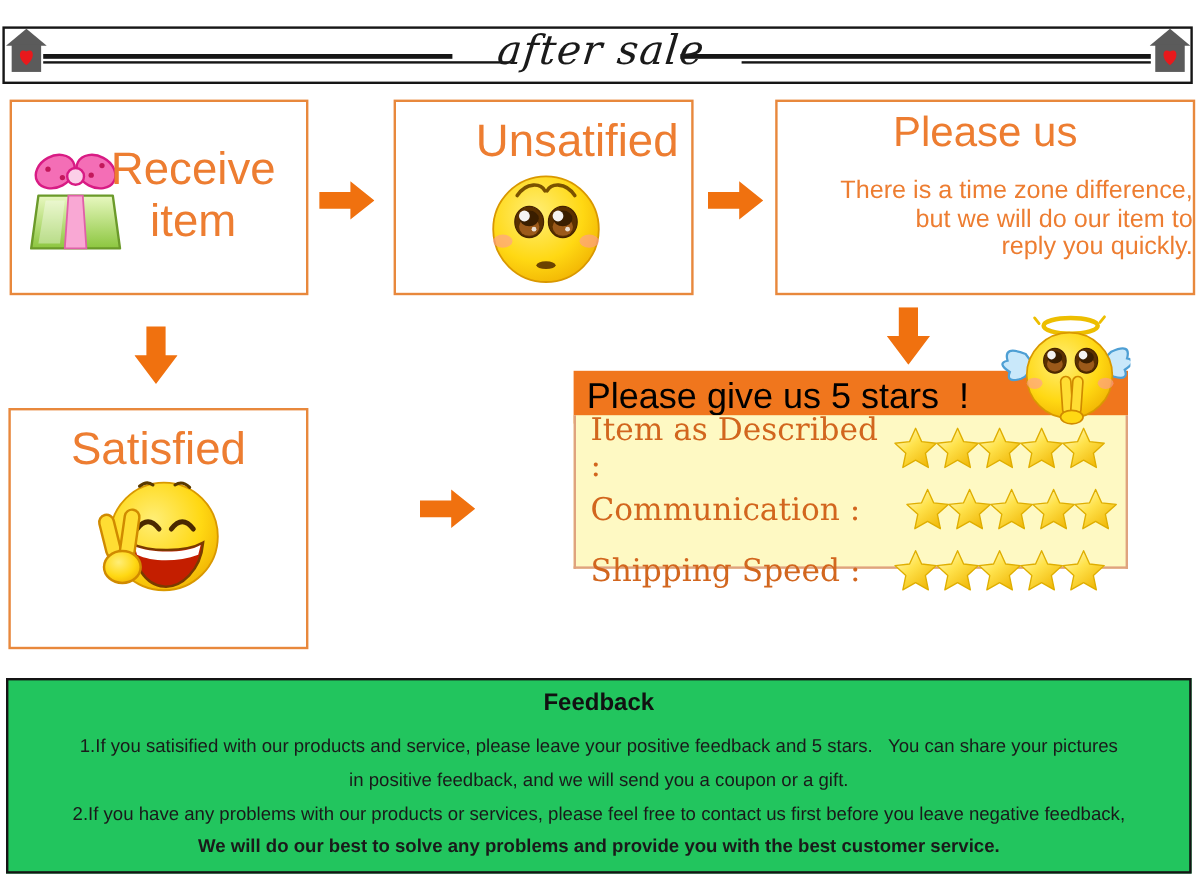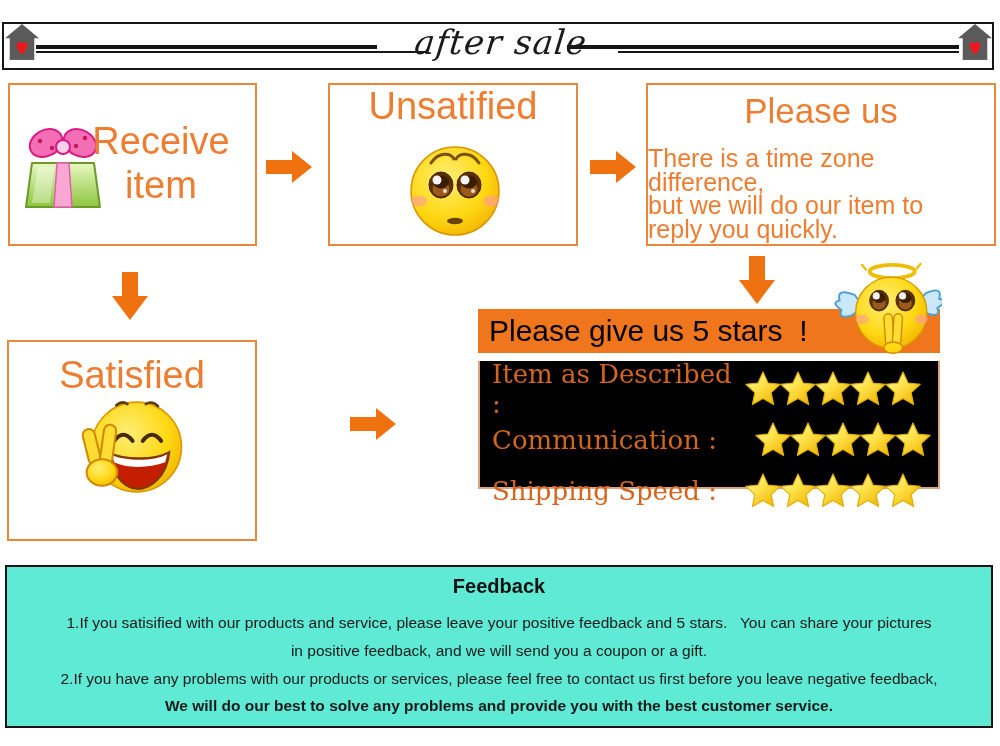--- a/index.html
+++ b/index.html
@@ -22,40 +22,40 @@
   .flowbox{border:2px solid #E8883C;background:#fff;box-sizing:border-box;}
   .box-receive{left:8px;top:83px;width:249px;height:163px;}
   .box-unsat{left:328px;top:83px;width:250px;height:163px;}
   .box-contact{left:646px;top:83px;width:350px;height:163px;}
   .box-satisfied{left:7px;top:340px;width:250px;height:201px;}
 
   .flow-title{position:absolute;left:0;width:100%;text-align:center;color:#ED7D31;font-size:38px;font-weight:400;}
   .receive-text{position:absolute;left:76px;top:34px;width:150px;text-align:center;
     color:#ED7D31;font-size:38px;line-height:44px;}
   .contact-title{top:6px;font-size:35px;}
-  .contact-body{position:absolute;top:62px;left:0;width:100%;text-align:left;
-    color:#ED7D31;font-size:25px;line-height:23.5px;}
-  .unsat-title{top:0;}
+  .contact-body{position:absolute;top:62px;left:0;width:100%;text-align:right;
+    color:#ED7D31;font-size:21px;line-height:23.5px;}
+  .unsat-title{top:12px;padding-left:28px;}
   .satisfied-title{top:12px;}
 
   .arrow{fill:#F0710F;}
 
   
   .panel{left:478px;top:309px;width:462px;height:206px;}
   .panel-header{position:absolute;left:0;top:0;width:100%;height:44px;background:#F0761D;}
   .panel-header span{display:inline-block;padding-left:11px;color:#000000;font-size:30px;line-height:44px;white-space:pre;}
-  .panel-body{position:absolute;left:0;top:52px;width:100%;height:128px;background:#000000;
+  .panel-body{position:absolute;left:0;top:37px;width:100%;height:128px;background:#fef9c3;
     border:2px solid #DFA37E;border-top:none;box-sizing:border-box;}
   .rating-row{position:absolute;left:12px;right:6px;height:50px;display:flex;align-items:center;}
   .rating-label{width:252px;font-family:"DejaVu Serif",serif;font-size:26px;color:#D2661E;}
   .star-strip{display:flex;align-items:center;}
   .star{width:38px;height:38px;margin-right:-3px;}
 
   
-  .feedback-box{left:5px;top:565px;width:988px;height:163px;border:2.5px solid #141414;box-sizing:border-box;background:#5eead4;}
+  .feedback-box{left:5px;top:565px;width:988px;height:163px;border:2.5px solid #141414;box-sizing:border-box;background:#22c55e;}
   .fb-title{position:absolute;top:8px;left:0;width:100%;text-align:center;font-size:20px;font-weight:bold;color:#111;}
   .fb-line{position:absolute;left:0;width:100%;text-align:center;font-size:15.5px;color:#1a1a1a;white-space:pre;}
   .fb-l1{top:47px;} .fb-l2{top:75px;} .fb-l3{top:103px;} .fb-l4{top:130px;font-weight:bold;}
 </style>
 </head>
 <body>
 
 <svg width="0" height="0" style="position:absolute" aria-hidden="true">
   <defs>
     <linearGradient id="starGrad" x1="0%" y1="0%" x2="85%" y2="100%">

